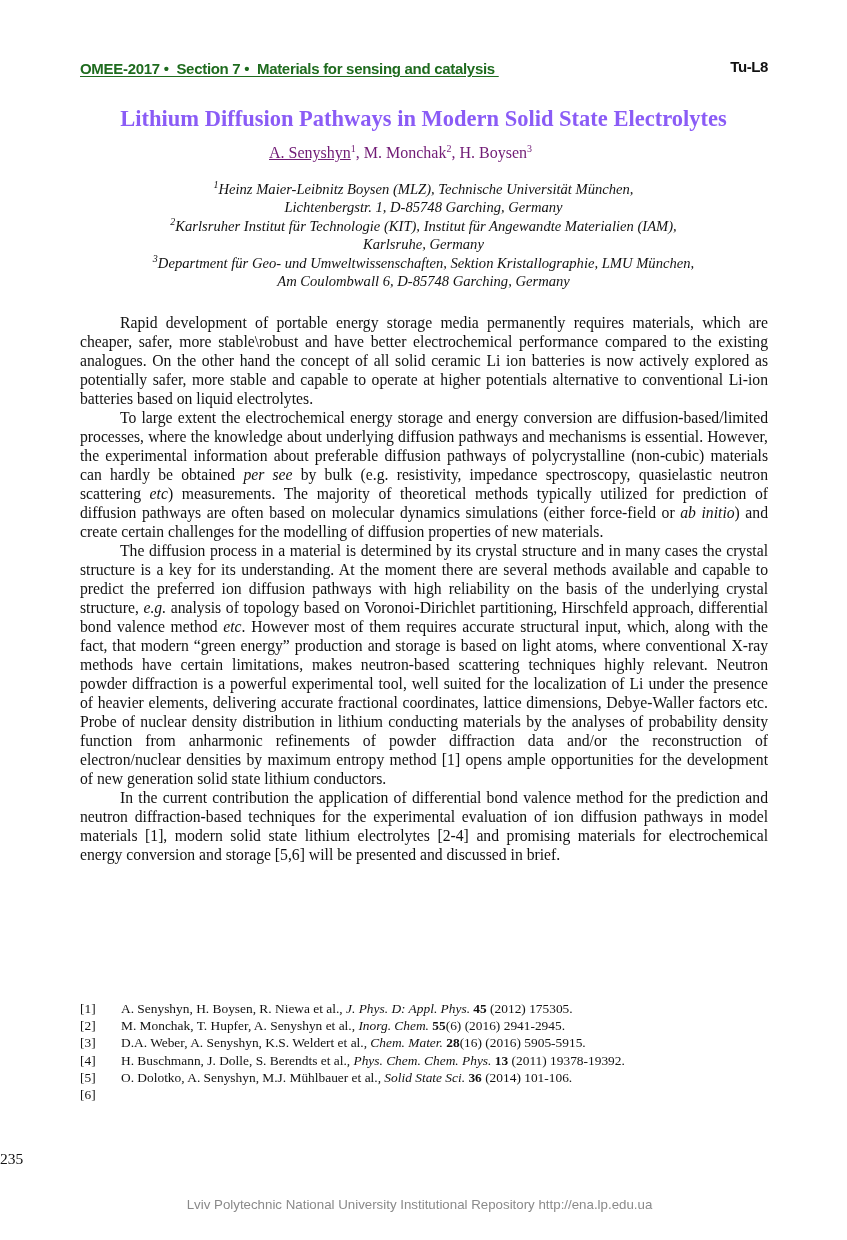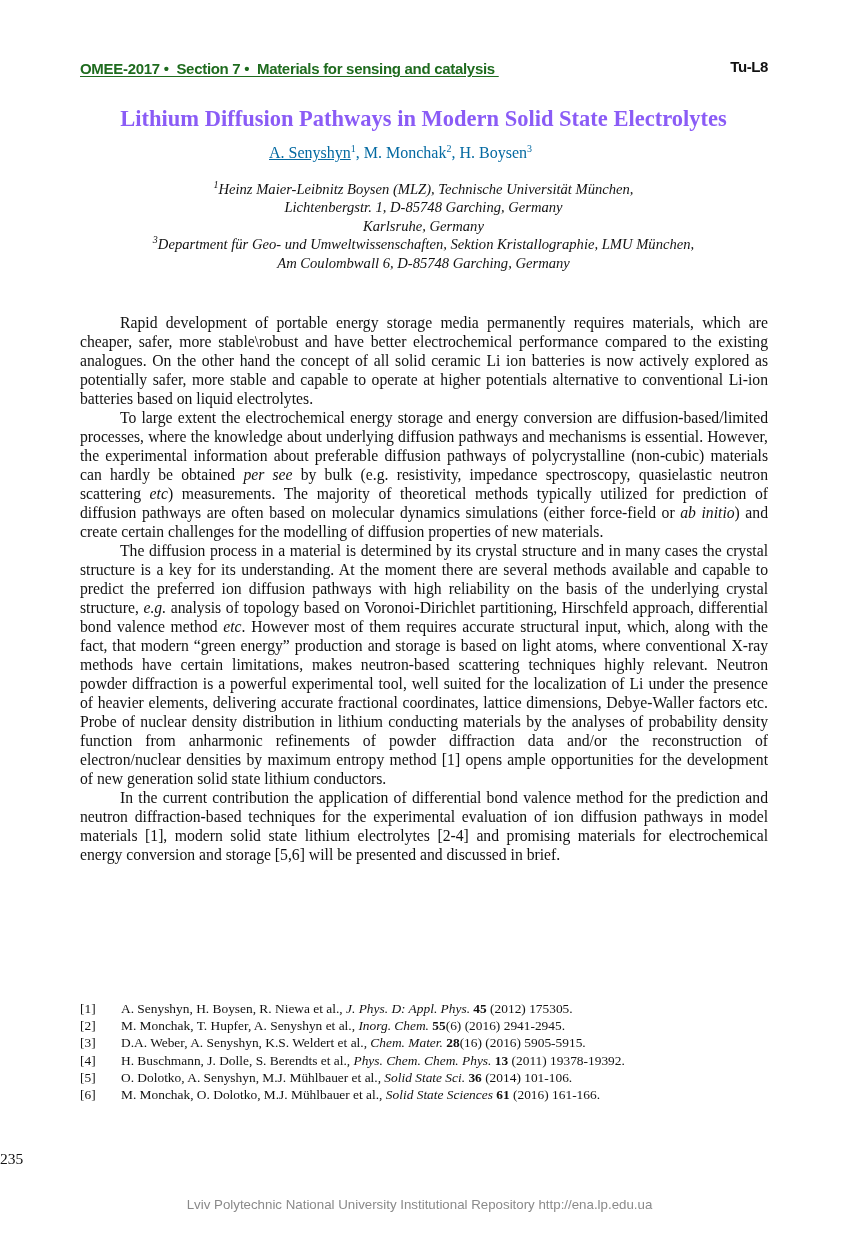--- a/index.html
+++ b/index.html
@@ -21,21 +21,21 @@
       font-family: "Liberation Sans", sans-serif; font-weight: bold; font-size: 15px;
       color: #111; letter-spacing: -0.4px;
     }
 
     .title {
       position: absolute; left: 0; width: 847px; top: 106px; text-align: center;
       font-family: "Liberation Serif", serif; font-weight: bold; font-size: 22.5px; color: #8b5cf6;
     }
     .authors {
       position: absolute; left: 0; width: 801px; top: 144px; text-align: center;
-      font-family: "Liberation Serif", serif; font-size: 16px; color: #0369a1;
+      font-family: "Liberation Serif", serif; font-size: 16px; color: #701a75;
     }
     .authors .u { text-decoration: underline; }
     .authors sup, .affil sup { font-size: 10px; line-height: 0; }
 
     .affils {
       position: absolute; left: 0; width: 847px; top: 180px; text-align: center;
       font-family: "Liberation Serif", serif; font-style: italic; font-size: 14.6px; line-height: 18.4px; color: #111;
     }
     .affil { display: block; }
 
@@ -79,20 +79,21 @@
 
   <div class="authors">
     <span><span class="u">A. Senyshyn</span><sup>1</sup><span>, </span></span>
     <span><span>M. Monchak</span><sup>2</sup><span>, </span></span>
     <span><span>H. Boysen</span><sup>3</sup></span>
   </div>
 
   <div class="affils">
     <span class="affil"><sup>1</sup><span>Heinz Maier-Leibnitz Boysen (MLZ), Technische Universität München,</span></span>
     <span class="affil">Lichtenbergstr. 1, D-85748 Garching, Germany</span>
+    <span class="affil"><sup>2</sup><span>Karlsruher Institut für Technologie (KIT), Institut für Angewandte Materialien (IAM),</span></span>
     <span class="affil">Karlsruhe, Germany</span>
     <span class="affil"><sup>3</sup><span>Department für Geo- und Umweltwissenschaften, Sektion Kristallographie, LMU München,</span></span>
     <span class="affil">Am Coulombwall 6, D-85748 Garching, Germany</span>
   </div>
 
   <div class="body">
     <p>Rapid development of portable energy storage media permanently requires materials, which are cheaper, safer, more stable\robust and have better electrochemical performance compared to the existing analogues. On the other hand the concept of all solid ceramic Li ion batteries is now actively explored as potentially safer, more stable and capable to operate at higher potentials alternative to conventional Li-ion batteries based on liquid electrolytes.</p>
     <p><span>To large extent the electrochemical energy storage and energy conversion are diffusion-based/limited processes, where the knowledge about underlying diffusion pathways and mechanisms is essential. However, the experimental information about preferable diffusion pathways of polycrystalline (non-cubic) materials can hardly be obtained </span><i>per see</i><span> by bulk (e.g. resistivity, impedance spectroscopy, quasielastic neutron scattering </span><i>etc</i><span>) measurements. The majority of theoretical methods typically utilized for prediction of diffusion pathways are often based on molecular dynamics simulations (either force-field or </span><i>ab initio</i><span>) and create certain challenges for the modelling of diffusion properties of new materials.</span></p>
     <p><span>The diffusion process in a material is determined by its crystal structure and in many cases the crystal structure is a key for its understanding. At the moment there are several methods available and capable to predict the preferred ion diffusion pathways with high reliability on the basis of the underlying crystal structure, </span><i>e.g.</i><span> analysis of topology based on Voronoi-Dirichlet partitioning, Hirschfeld approach, differential bond valence method </span><i>etc</i><span>. However most of them requires accurate structural input, which, along with the fact, that modern “green energy” production and storage is based on light atoms, where conventional X-ray methods have certain limitations, makes neutron-based scattering techniques highly relevant. Neutron powder diffraction is a powerful experimental tool, well suited for the localization of Li under the presence of heavier elements, delivering accurate fractional coordinates, lattice dimensions, Debye-Waller factors etc. Probe of nuclear density distribution in lithium conducting materials by the analyses of probability density function from anharmonic refinements of powder diffraction data and/or the reconstruction of electron/nuclear densities by maximum entropy method [1] opens ample opportunities for the development of new generation solid state lithium conductors.</span></p>
     <p>In the current contribution the application of differential bond valence method for the prediction and neutron diffraction-based techniques for the experimental evaluation of ion diffusion pathways in model materials [1], modern solid state lithium electrolytes [2-4] and promising materials for electrochemical energy conversion and storage [5,6] will be presented and discussed in brief.</p>
@@ -114,19 +115,18 @@
     <div class="ref">
         <span class="num">[4]</span>
         <span><span>H. Buschmann, J. Dolle, S. Berendts et al., </span><i>Phys. Chem. Chem. Phys.</i> <b>13</b><span> (2011) 19378-19392.</span></span>
       </div>
     <div class="ref">
         <span class="num">[5]</span>
         <span><span>O. Dolotko, A. Senyshyn, M.J. Mühlbauer et al., </span><i>Solid State Sci.</i> <b>36</b><span> (2014) 101-106.</span></span>
       </div>
     <div class="ref">
         <span class="num">[6]</span>
-        <span><span>M. Monchak, O. Dolotko, M.J. Mühlbauer et al., </span><i>Solid State Sciences</i> <b>61</b><span> (2016) 161-166.</span></span>
       </div>
   </div>
 
   <div class="page-number">235</div>
   <div class="footer">Lviv Polytechnic National University Institutional Repository http://ena.lp.edu.ua</div>
 </div>
 
 </body></html>

